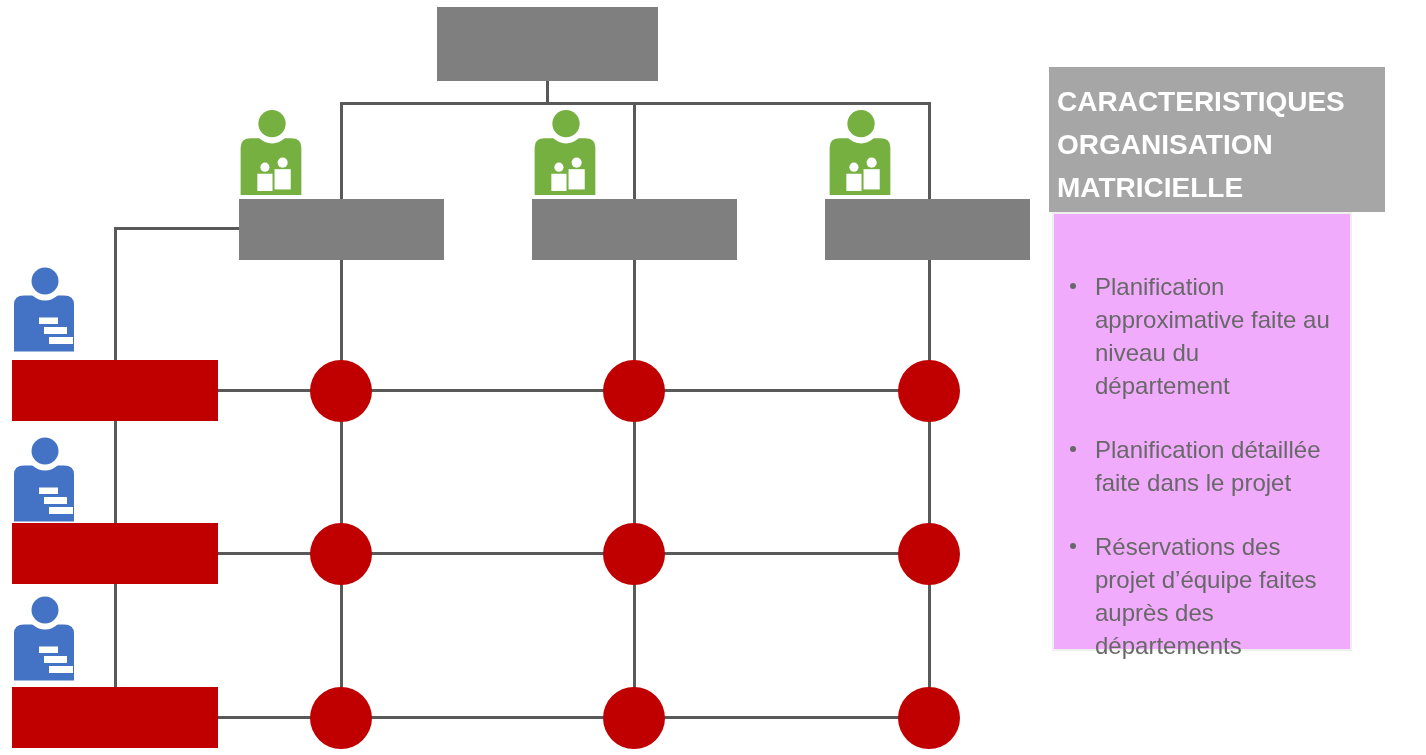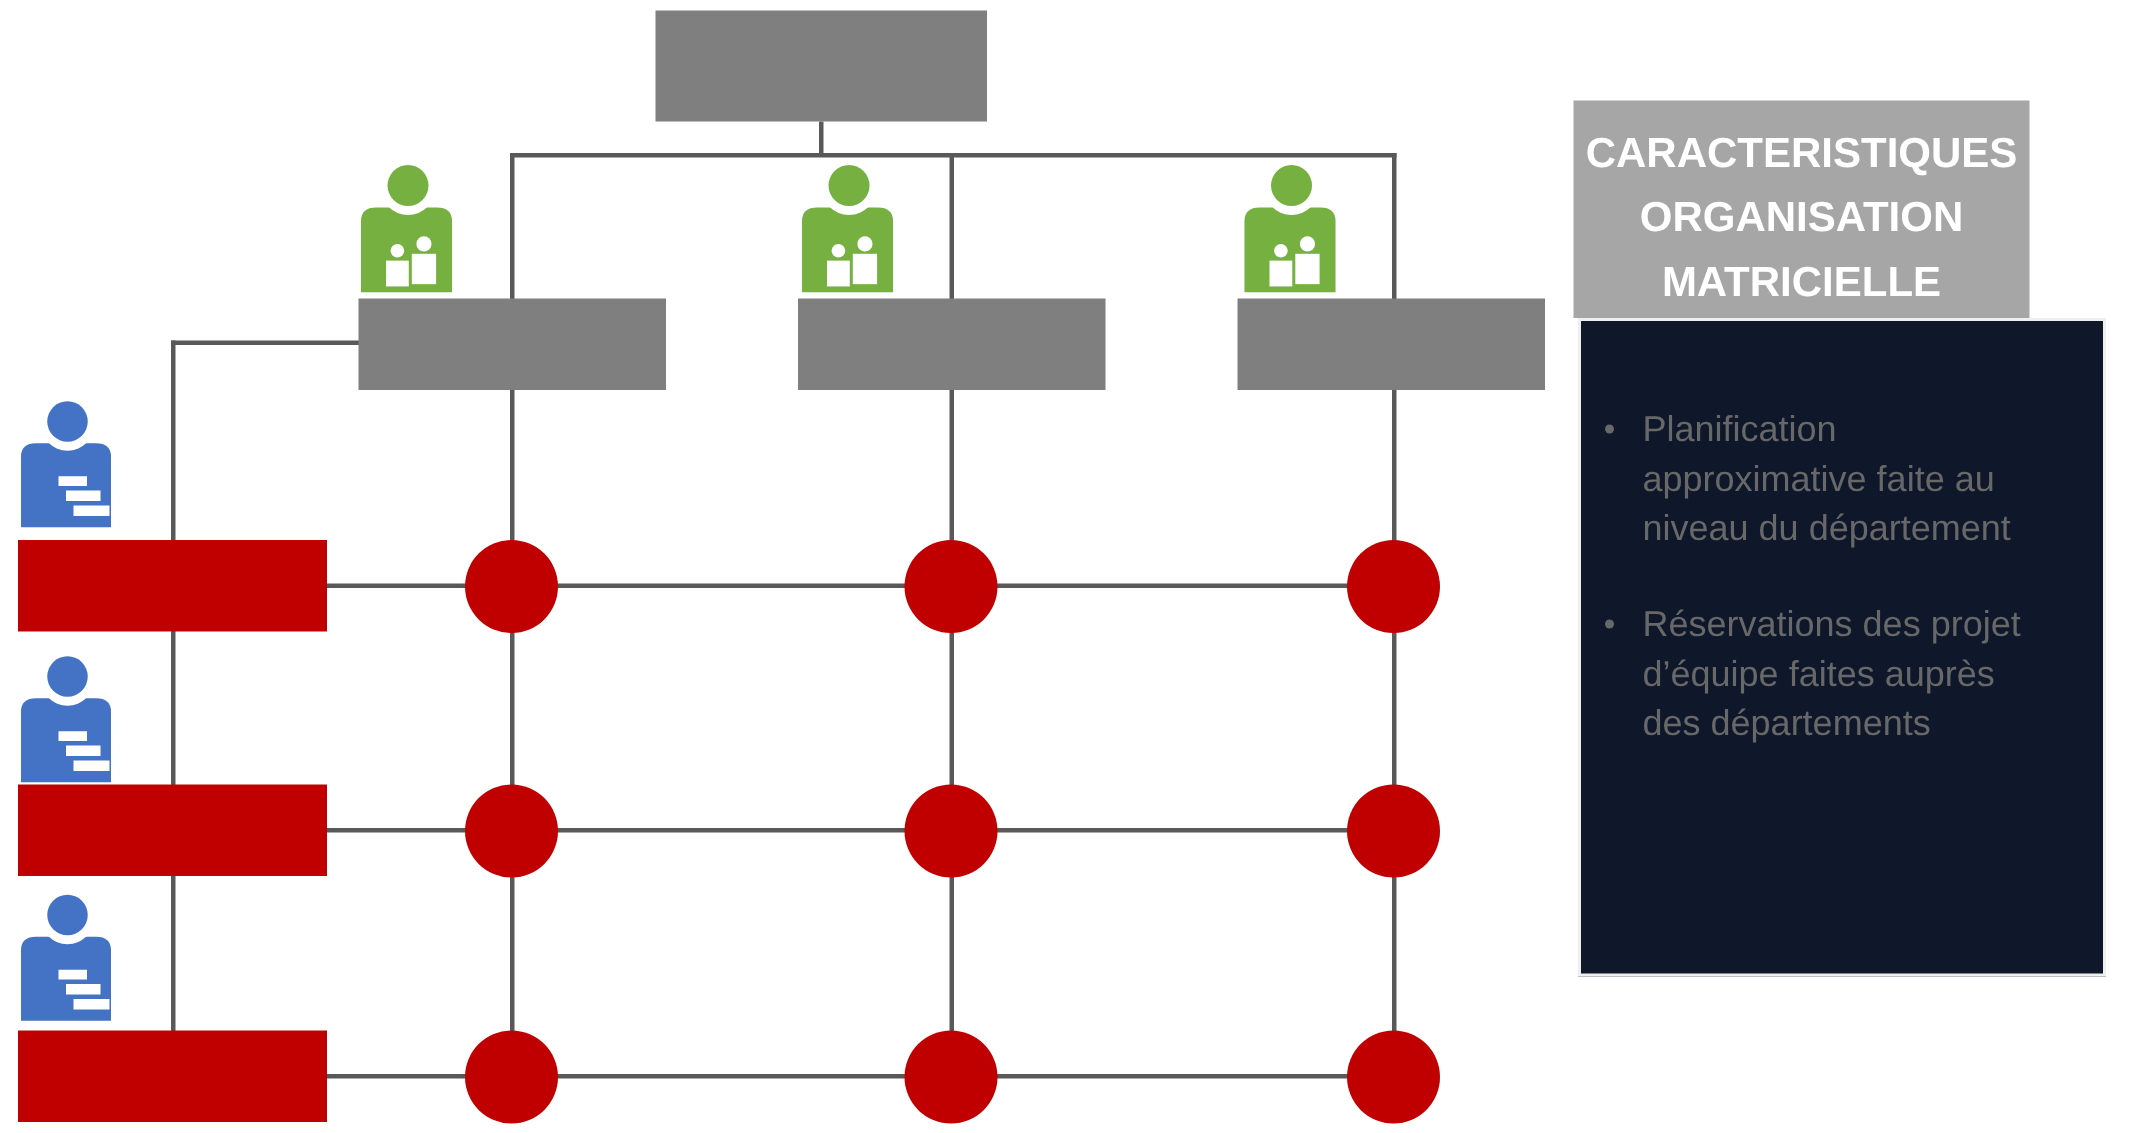--- a/index.html
+++ b/index.html
@@ -48,28 +48,28 @@
   .n-r1{top:360px;}  .n-r2{top:523px;}  .n-r3{top:687px;}
 
   
   .i-green{top:110px;width:66px;height:85px;}
   .i-green-1{left:238px;} .i-green-2{left:532px;} .i-green-3{left:827px;}
   .i-blue{left:12px;width:64px;height:85px;}
   .i-blue-1{top:267px;} .i-blue-2{top:437px;} .i-blue-3{top:596px;}
 
   
   .panel-header{
-    position:absolute;left:1049px;top:67px;width:304px;height:145px;
+    position:absolute;left:1049px;top:67px;width:336px;height:145px;
     background:var(--header-gray);color:#fff;font-weight:bold;
-    font-size:28px;line-height:43px;text-align:center;
+    font-size:28px;line-height:43px;
     box-sizing:border-box;padding:13px 8px 0 8px;z-index:2;
   }
   .panel-body{
-    position:absolute;left:1052px;top:212px;width:352px;height:439px;
-    background:#0f172a;border:2px solid var(--panel-border);box-sizing:border-box;z-index:2;
+    position:absolute;left:1052px;top:212px;width:300px;height:439px;
+    background:#f0abfc;border:2px solid var(--panel-border);box-sizing:border-box;z-index:2;
   }
   .panel-body ul{
     margin:0;padding:56px 10px 0 14px;list-style:none;
   }
   .panel-body li{
     position:relative;box-sizing:border-box;max-width:299px;padding-left:27px;
     font-size:24px;line-height:33px;color:var(--text-gray);margin-bottom:31px;
   }
   .panel-body li::before{
     content:"";position:absolute;left:2px;top:13px;width:6px;height:6px;
@@ -174,17 +174,18 @@
   <div class="node n-c2 n-r2"></div>
   <div class="node n-c3 n-r2"></div>
   <div class="node n-c1 n-r3"></div>
   <div class="node n-c2 n-r3"></div>
   <div class="node n-c3 n-r3"></div>
 
   <div class="panel-header">CARACTERISTIQUES ORGANISATION MATRICIELLE</div>
   <div class="panel-body">
     <ul>
       <li>Planification approximative faite au niveau du département</li>
+      <li>Planification détaillée faite dans le projet</li>
       <li>Réservations des projet d’équipe faites auprès des départements</li>
     </ul>
   </div>
 
 </div>
 
 </body></html>

